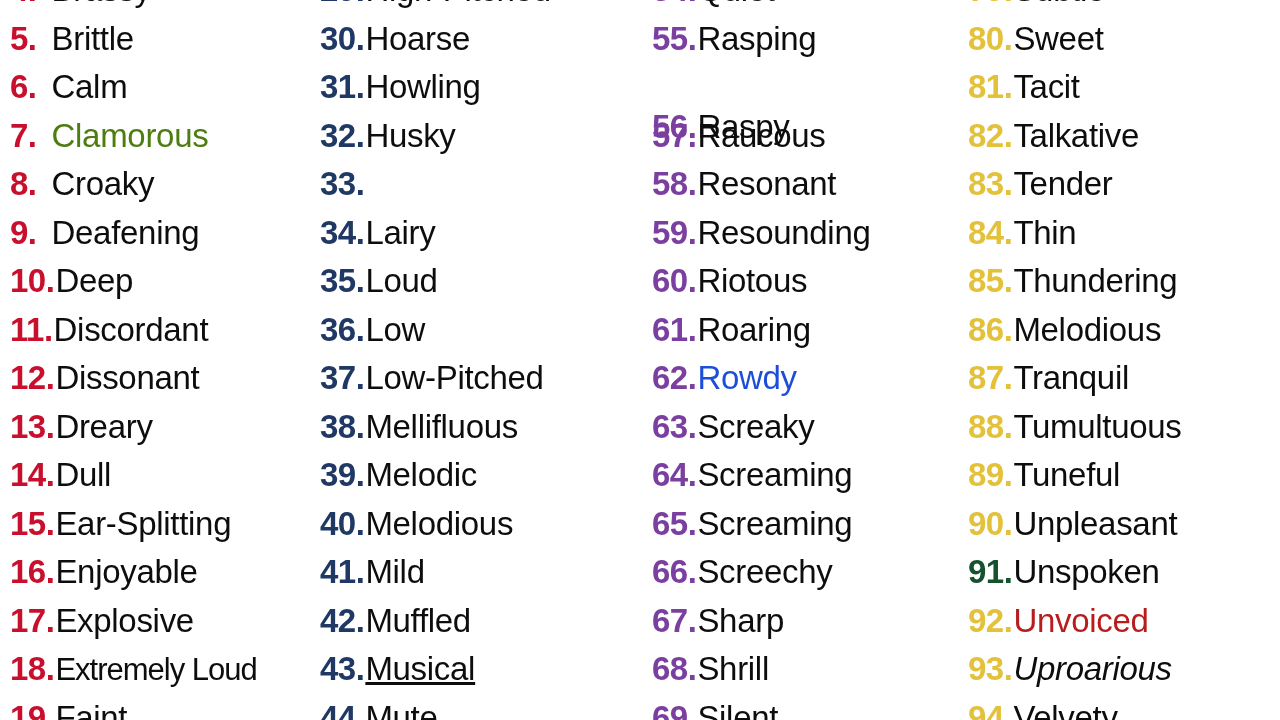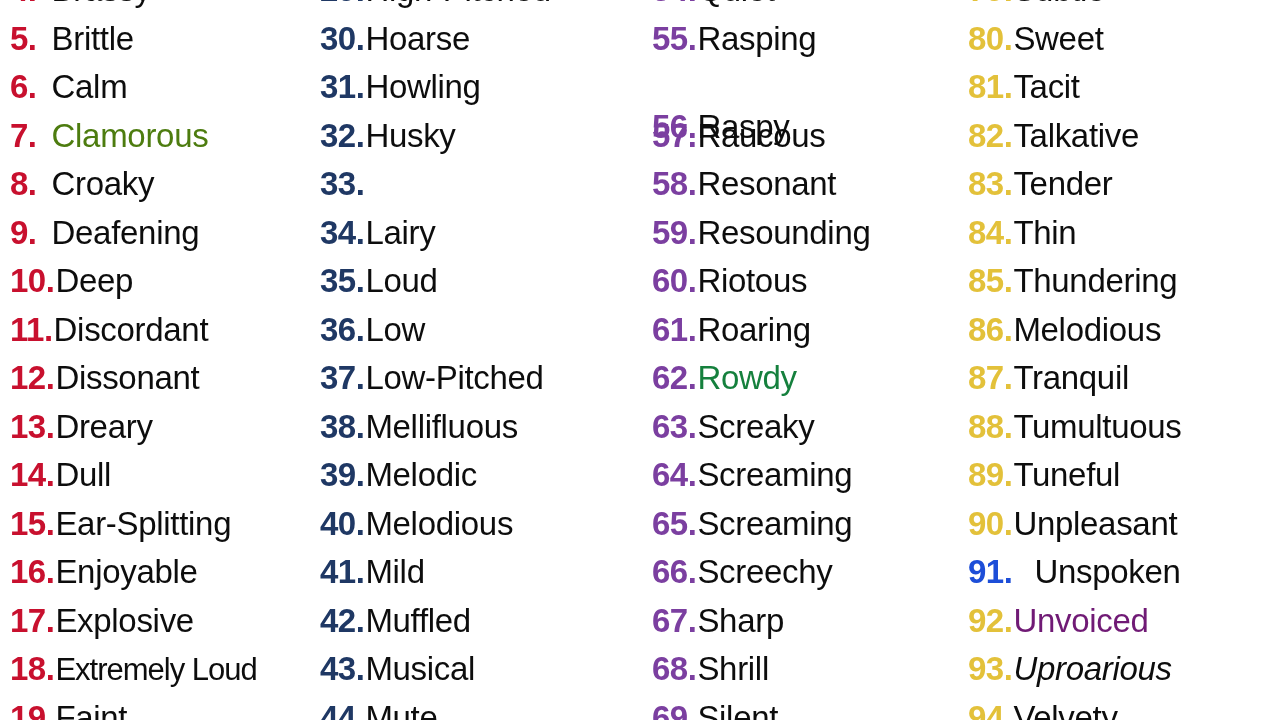--- a/index.html
+++ b/index.html
@@ -197,21 +197,21 @@
         <div class="row">
           <span class="num two-digit" style="color: rgb(31, 56, 100);">41.</span>
           <span class="word" style="color: rgb(13, 13, 13);">Mild</span>
         </div>
         <div class="row">
           <span class="num two-digit" style="color: rgb(31, 56, 100);">42.</span>
           <span class="word" style="color: rgb(13, 13, 13);">Muffled</span>
         </div>
         <div class="row">
           <span class="num two-digit" style="color: rgb(31, 56, 100);">43.</span>
-          <span class="word" style="color: rgb(13, 13, 13);">Musical</span>
+          <span class="word" style="color: rgb(13, 13, 13); text-decoration: underline;">Musical</span>
         </div>
         <div class="row">
           <span class="num two-digit" style="color: rgb(31, 56, 100);">44.</span>
           <span class="word" style="color: rgb(13, 13, 13);">Mute</span>
         </div>
       </div>
     <div class="col col-2">
         <div class="row">
           <span class="num two-digit" style="color: rgb(123, 63, 160);">54.</span>
           <span class="word" style="color: rgb(13, 13, 13);">Quiet</span>
@@ -239,21 +239,21 @@
         <div class="row">
           <span class="num two-digit" style="color: rgb(123, 63, 160);">60.</span>
           <span class="word" style="color: rgb(13, 13, 13);">Riotous</span>
         </div>
         <div class="row">
           <span class="num two-digit" style="color: rgb(123, 63, 160);">61.</span>
           <span class="word" style="color: rgb(13, 13, 13);">Roaring</span>
         </div>
         <div class="row">
           <span class="num two-digit" style="color: rgb(123, 63, 160);">62.</span>
-          <span class="word" style="color: #15803d;">Rowdy</span>
+          <span class="word" style="color: #1d4ed8;">Rowdy</span>
         </div>
         <div class="row">
           <span class="num two-digit" style="color: rgb(123, 63, 160);">63.</span>
           <span class="word" style="color: rgb(13, 13, 13);">Screaky</span>
         </div>
         <div class="row">
           <span class="num two-digit" style="color: rgb(123, 63, 160);">64.</span>
           <span class="word" style="color: rgb(13, 13, 13);">Screaming</span>
         </div>
         <div class="row">
@@ -320,26 +320,26 @@
         </div>
         <div class="row">
           <span class="num two-digit" style="color: rgb(227, 193, 58);">89.</span>
           <span class="word" style="color: rgb(13, 13, 13);">Tuneful</span>
         </div>
         <div class="row">
           <span class="num two-digit" style="color: rgb(227, 193, 58);">90.</span>
           <span class="word" style="color: rgb(13, 13, 13);">Unpleasant</span>
         </div>
         <div class="row">
-          <span class="num two-digit" style="color: #1d4ed8;">91.</span>
-          <span class="word" style="color: rgb(13, 13, 13); margin-left: 21px;">Unspoken</span>
+          <span class="num two-digit" style="color: #14532d;">91.</span>
+          <span class="word" style="color: rgb(13, 13, 13);">Unspoken</span>
         </div>
         <div class="row">
           <span class="num two-digit" style="color: rgb(227, 193, 58);">92.</span>
-          <span class="word" style="color: #701a75; text-align: right;">Unvoiced</span>
+          <span class="word" style="color: #b91c1c; text-align: right;">Unvoiced</span>
         </div>
         <div class="row">
           <span class="num two-digit" style="color: rgb(227, 193, 58);">93.</span>
           <span class="word" style="color: rgb(13, 13, 13); font-style: italic;">Uproarious</span>
         </div>
         <div class="row">
           <span class="num two-digit" style="color: rgb(227, 193, 58);">94.</span>
           <span class="word" style="color: rgb(13, 13, 13);">Velvety</span>
         </div>
       </div>

